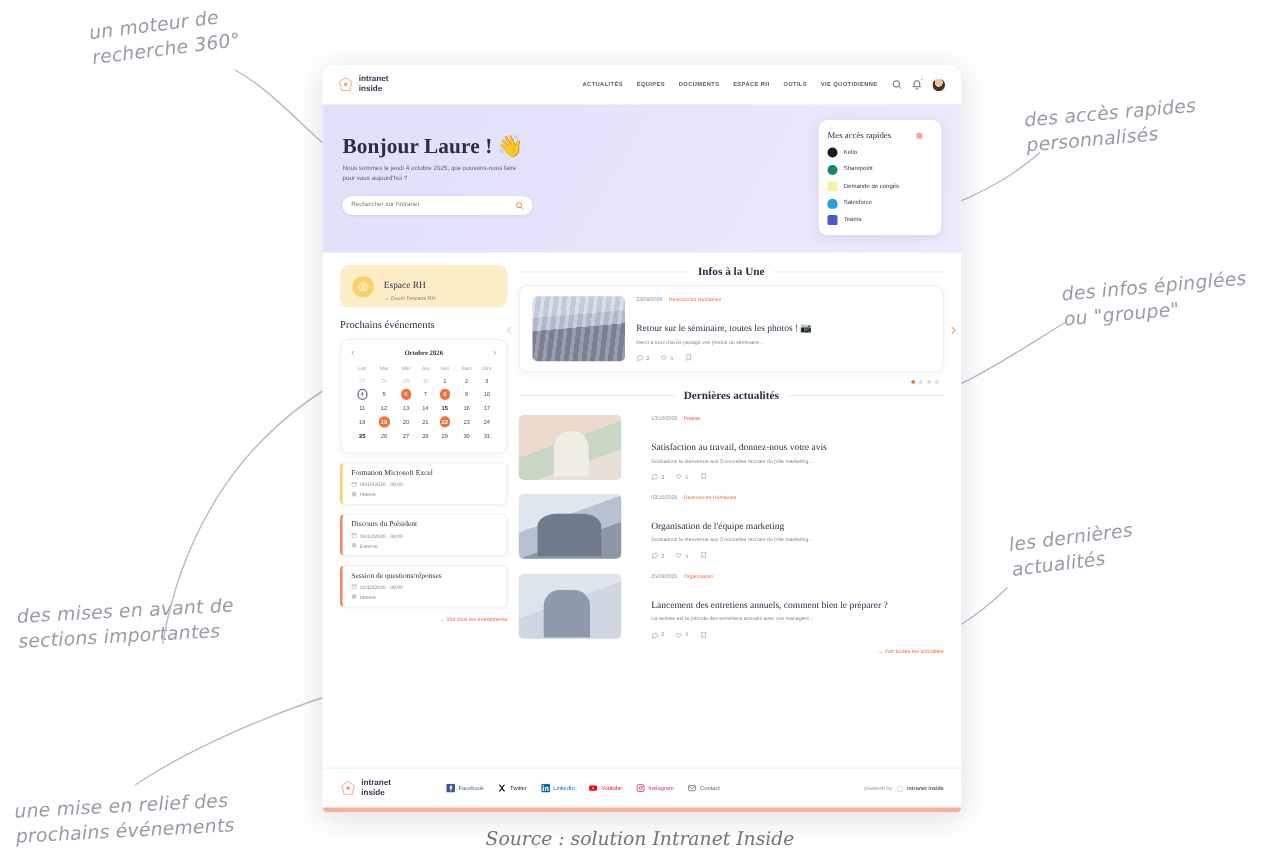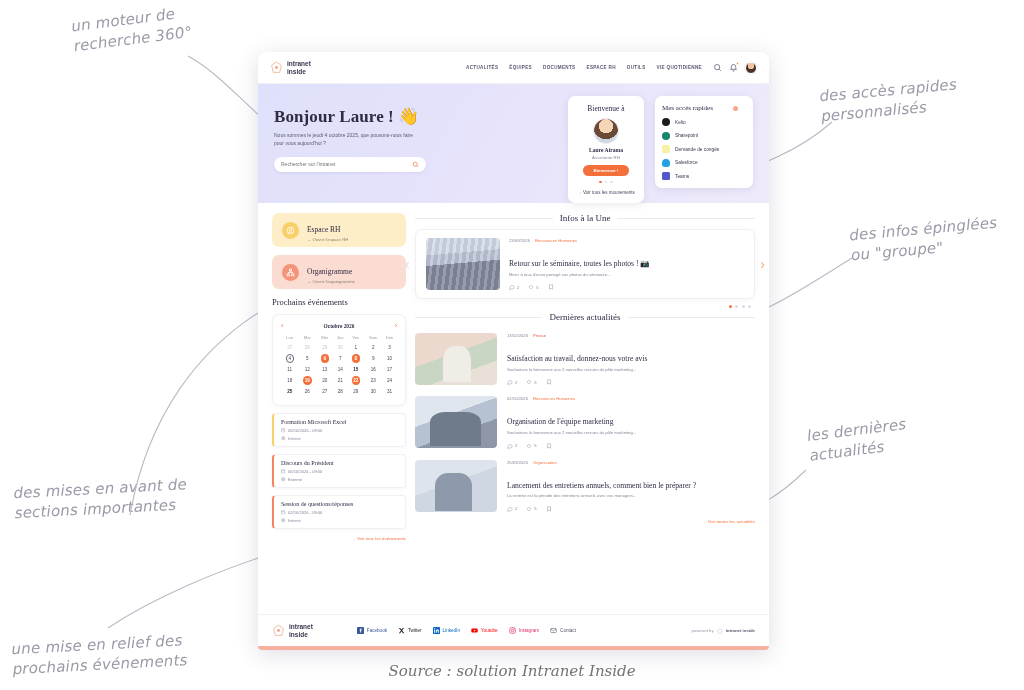--- a/index.html
+++ b/index.html
@@ -147,21 +147,21 @@
         box-shadow:0 1px 3px rgba(70,60,110,.05); background:#fff;}
   .ev.o { border-left-color:#f4845f; }
   .ev-t { font-family:"Liberation Serif",serif;font-size:6px;color:#2f2a45; }
   .ev-m { font-size:4.1px;color:#8a8598;margin-top:3px;display:flex;align-items:center;gap:2.5px;}
   .ev-m svg { width:4.5px;height:4.5px;flex:0 0 4.5px;color:#a09ab0;}
   .more { font-size:4.4px;color:#f4703b;text-align:right;margin-top:7px;}
 
   
   .feat-hd { display:flex;align-items:center;gap:7px;margin-bottom:6px; }
   .feat-hd .ln { flex:1;height:1px;background:#eceaf1; }
-  .feat-hd b { font-family:"Liberation Serif",serif;font-size:9px;color:#2f2a45;font-weight:400; }
+  .feat-hd b { font-family:"Liberation Serif",serif;font-size:9px;color:#2f2a45;font-weight:700; }
   .feat-card { border:1px solid #f1eef4;border-radius:7px;padding:8px 10px;display:flex;gap:9px;align-items:center;
      box-shadow:0 1px 5px rgba(70,60,110,.06);position:relative;}
   .chev { position:absolute;top:50%;transform:translateY(-50%);color:#dcd7e2;font-size:14px;line-height:1;cursor:pointer;}
   .chev.l { left:-10px; }
   .chev.r { right:-10px;color:#f4a777; }
   .thumb { width:74px;height:52px;border-radius:4px;flex:0 0 74px;overflow:hidden;position:relative;}
   .th1 { background: linear-gradient(175deg,#cfd8e6 0 30%, #b9c3d4 30% 48%, #7e8596 48% 100%); }
   .th1:after{content:"";position:absolute;inset:0;background:
      repeating-linear-gradient(97deg, rgba(255,255,255,.3) 0 3px, rgba(90,80,110,.16) 3px 7px);opacity:.65;}
   .th2 { background: linear-gradient(160deg,#ead9cc 0 42%, #c9d6c3 42% 70%, #e8e0d6 70% 100%); }
@@ -176,21 +176,21 @@
   .art-cat.press { color:#e0553a; }
   .art-t { font-family:"Liberation Serif",serif;font-size:7.6px;color:#2f2a45;line-height:1.3;margin-top:16px;}
   .art-x { font-size:4.2px;color:#8a8598;line-height:1.5;margin-top:3px;}
   .art-acts { display:flex;gap:9px;margin-top:6px;align-items:center; }
   .act { display:flex;align-items:center;gap:2px;font-size:4.2px;color:#8a8598;}
   .act svg { width:6px;height:6px;color:#9a95a8;}
   .pager { display:flex;gap:3.5px;justify-content:flex-end;margin-top:6px;padding-right:4px;}
   .pager i { width:3px;height:3px;border-radius:50%;background:#ded9e6;display:block;}
   .pager i.on { background:#f4703b; }
 
-  .news-row { display:flex;gap:10px;align-items:flex-start;margin-top:11px; }
+  .news-row { display:flex;gap:24px;align-items:center;margin-top:11px; }
   .news-row .thumb { width:82px;height:52px;flex:0 0 82px; }
 
   
   .ftr { flex:0 0 32px;border-top:1px solid #f2f0f5;display:flex;align-items:center;padding:0 14px;background:#fff;}
   .soc { display:flex;gap:11px;margin-left:44px; }
   .soc a { display:flex;align-items:center;gap:3px;font-size:4.6px;color:#5d5870;text-decoration:none;}
   .soc svg { width:7px;height:7px; }
   .powered { margin-left:auto;display:flex;align-items:center;gap:3px;font-size:4.3px;color:#9a95a8;}
   .bar { height:4px;background:#f6b0a0;flex:0 0 4px; }
 
@@ -277,33 +277,20 @@
       <div class="hero-sub">Nous sommes le jeudi 4 octobre 2025, que pouvons-nous faire pour vous aujourd'hui ?</div>
       <div class="search">
         <input placeholder="Rechercher sur l'intranet" style="">
         <svg class="mag" viewBox="0 0 24 24" fill="none" stroke="currentColor" stroke-width="2.4">
             <circle cx="11" cy="11" r="7"></circle>
             <line x1="16.5" y1="16.5" x2="21" y2="21"></line>
           </svg>
       </div>
     </div>
 
-    <div class="card-white welcome">
-      <div class="welcome-t">Bienvenue à</div>
-      <div class="welcome-img"></div>
-      <div class="welcome-n">Laure Airama</div>
-      <div class="welcome-r">Assistante RH</div>
-      <div class="welcome-btn">Bienvenue !</div>
-      <div class="dots">
-        <i class="on"></i>
-        <i></i>
-        <i></i>
-      </div>
-      <div class="welcome-link">→ Voir tous les mouvements</div>
-    </div>
 
     <div class="card-white quick">
       <div class="quick-hd">
         <span class="quick-t">Mes accès rapides</span>
         <span class="quick-dot"></span>
       </div>
       <div class="quick-list">
         <div class="quick-row">
           <span class="q-ic" style="background:#1c1c1c;border-radius:50%"></span>
           <span>Kelio</span>
@@ -339,34 +326,20 @@
               <circle cx="12" cy="10" r="3"></circle>
               <path d="M6.5 19a6 6 0 0 1 11 0"></path>
             </svg>
         </span>
         <span>
           <span class="sc-t">Espace RH</span>
           <div class="sc-l">→ Ouvrir l'espace RH</div>
         </span>
       </div>
 
-      <div class="shortcut sc-2">
-        <span class="sc-ic">
-          <svg viewBox="0 0 24 24" fill="none" stroke="currentColor" stroke-width="2">
-              <rect x="9" y="3" width="6" height="5"></rect>
-              <rect x="3" y="16" width="6" height="5"></rect>
-              <rect x="15" y="16" width="6" height="5"></rect>
-              <path d="M12 8v4M6 16v-4h12v4"></path>
-            </svg>
-        </span>
-        <span>
-          <span class="sc-t">Organigramme</span>
-          <div class="sc-l">→ Ouvrir l'organigramme</div>
-        </span>
-      </div>
 
       <div class="sec-title">Prochains événements</div>
 
       <div class="cal">
         <div class="cal-hd">
           <span>‹</span>
           <b>Octobre 2026</b>
           <span>›</span>
         </div>
         <table>

